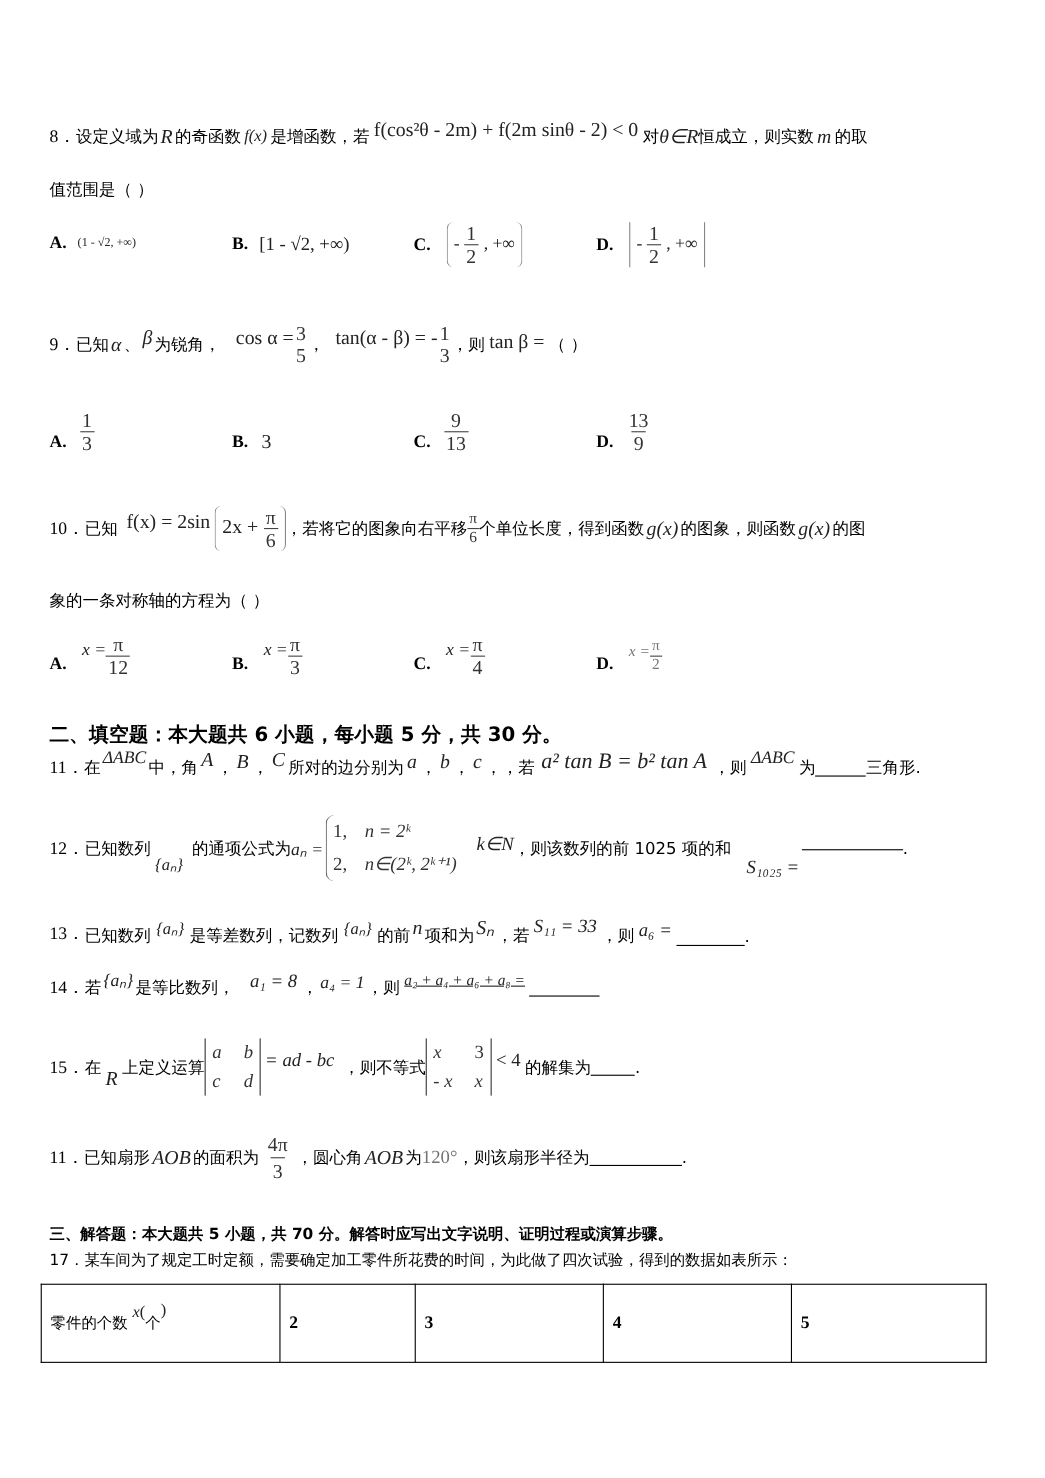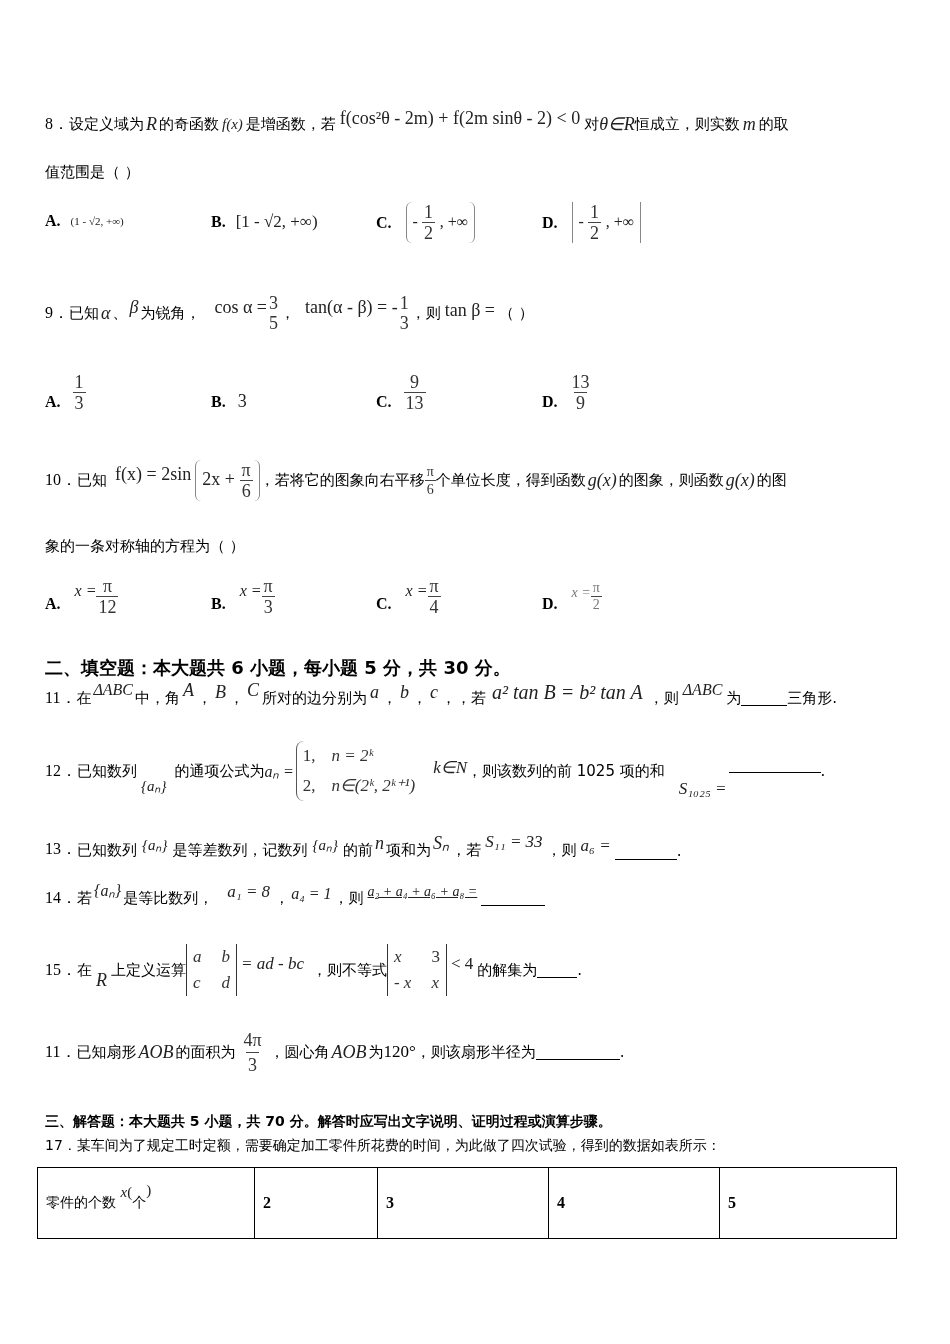--- a/index.html
+++ b/index.html
@@ -293,21 +293,21 @@
   <span class="cn">已知扇形</span>
   <span class="m" style="margin:0 2px;">AOB</span>
   <span class="cn">的面积为</span>
   <span class="frac" style="margin:0 6px; line-height:24px;">
       <span class="n">4π</span>
       <span class="d">3</span>
     </span>
   <span class="cn">，圆心角</span>
   <span class="m" style="margin:0 2px;">AOB</span>
   <span class="cn">为</span>
-  <span class="mr" style="color:#000000; font-size:17px;">120°</span>
+  <span class="mr" style="color:#737373; font-size:17px;">120°</span>
   <span class="cn">，则该扇形半径为</span>
   <span class="blank" style="width:84px;"></span>
   <span class="cn">.</span>
 </div>
 
 <div class="abs cn sect" style="left:45px; top:1113px; font-size:14px;">三、解答题：本大题共 5 小题，共 70 分。解答时应写出文字说明、证明过程或演算步骤。</div>
 <div class="abs cn" style="left:45px; top:1137px; font-size:14px;">17．某车间为了规定工时定额，需要确定加工零件所花费的时间，为此做了四次试验，得到的数据如表所示：</div>
 
 <table class="data">
   <tbody>

